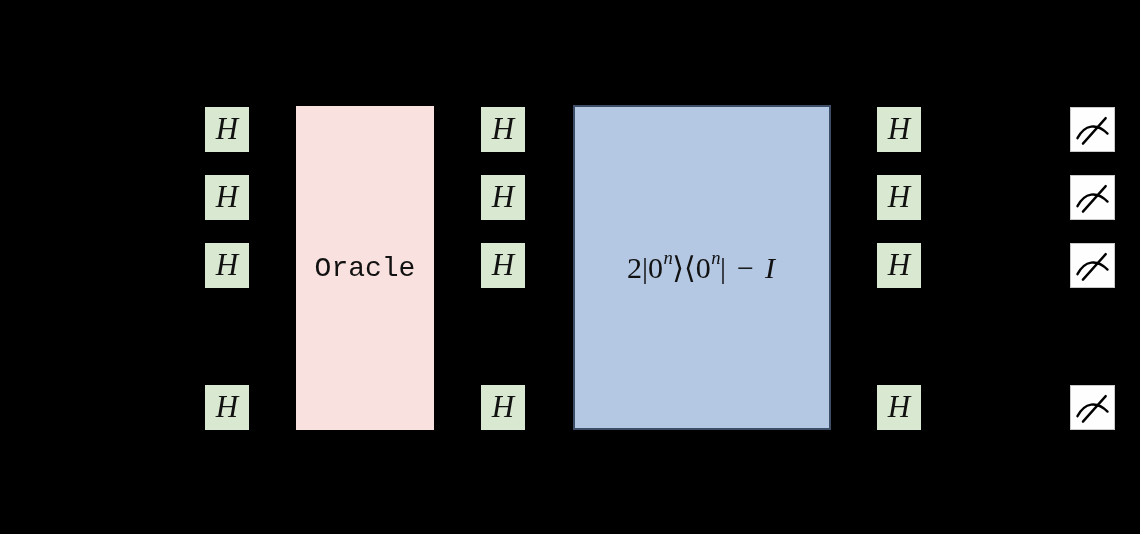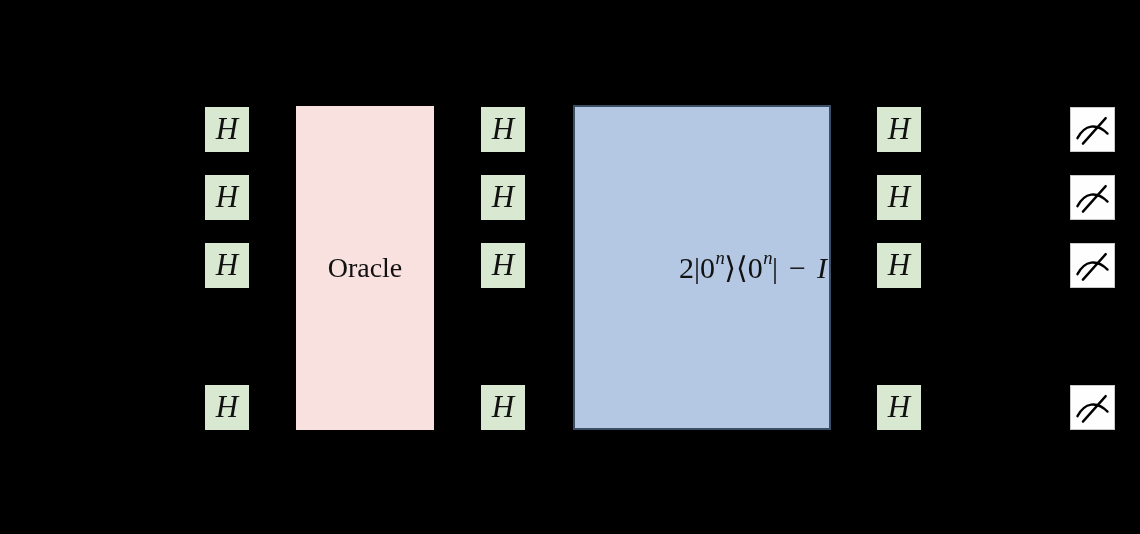--- a/index.html
+++ b/index.html
@@ -18,30 +18,30 @@
     font-family:"Liberation Serif","DejaVu Serif",serif;
     font-style:italic;font-size:31px;line-height:1;
     color:var(--gate_text,#111);
     padding-bottom:3px;box-sizing:border-box;
   }
 
   .oracle-box{
     position:absolute;left:296px;top:106px;width:138px;height:324px;
     background:var(--oracle_fill,#f8e1de);
     display:flex;align-items:center;justify-content:center;
-    font-family:Liberation Serif, serif;
+    font-family:Liberation Mono, monospace;
     font-size:28px;color:var(--gate_text,#111);
   }
 
   .diffusion-box{
     position:absolute;left:573px;top:105px;width:258px;height:325px;
     background:var(--diffusion_fill,#b4c7e3);
     border:2px solid var(--diffusion_border,#3c4d66);
     box-sizing:border-box;
-    display:flex;align-items:center;justify-content:flex-end;
+    display:flex;align-items:center;justify-content:center;
     font-family:"Liberation Serif","DejaVu Serif",serif;
     font-size:30px;color:var(--gate_text,#111);
     white-space:nowrap;
   }
   .diffusion-box sup{
     font-style:italic;font-size:0.62em;
     position:relative;top:-0.15em;left:0.03em;
   }
   .diffusion-box .minus{margin:0 11px;}
   .diffusion-box .identity{font-style:italic;margin-right:2px;}

